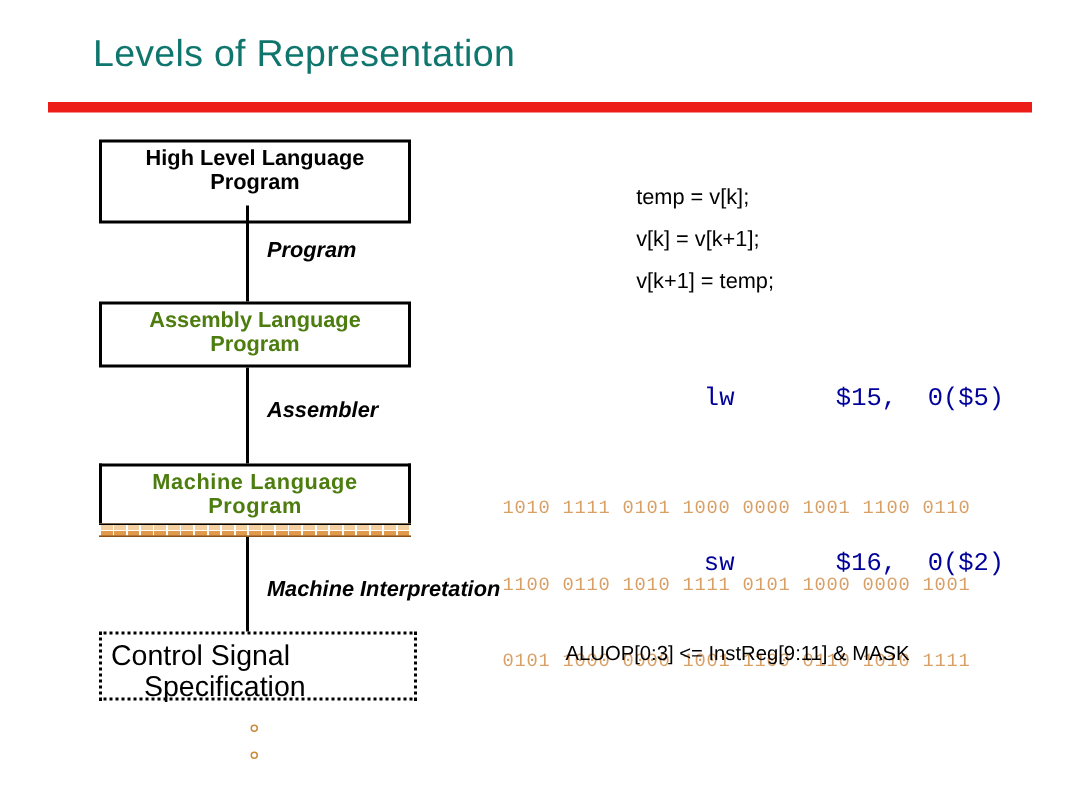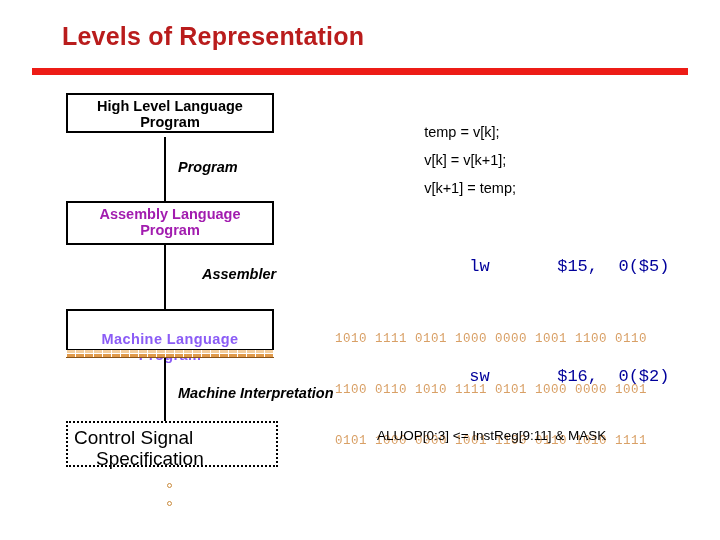--- a/index.html
+++ b/index.html
@@ -17,22 +17,22 @@
     background: #ffffff;
     overflow: hidden;
   }
 
   
   #slide-title {
     position: absolute;
     left: 62px;
     top: 22px;
     font-size: 25px;
-    font-weight: bold;
-    color: #b91c1c;
+    font-weight: normal;
+    color: #0f766e;
     letter-spacing: 0.2px;
     white-space: nowrap;
   }
   #title-rule {
     position: absolute;
     left: 32px;
     top: 68px;
     width: 656px;
     height: 7px;
     background: #ED1C16;
@@ -48,49 +48,49 @@
   }
   .stage-box .l1, .stage-box .l2 {
     display: block;
     white-space: nowrap;
   }
 
   #box-hll {
     left: 66px;
     top: 93px;
     width: 208px;
-    height: 40px;
+    height: 56px;
     border: 2px solid #000000;
     color: #000000;
     font-size: 14.5px;
     font-weight: bold;
     padding-top: 3px;
   }
   #box-asm {
     left: 66px;
     top: 201px;
     width: 208px;
     height: 44px;
     border: 2px solid #000000;
-    color: #a21caf;
+    color: #4d7c0f;
     font-size: 14.5px;
     font-weight: bold;
     padding-top: 3px;
   }
   #box-mach {
     left: 66px;
     top: 309px;
     width: 208px;
     height: 40px;
     border: 2px solid #000000;
     border-bottom: none;
-    color: #8b5cf6;
-    font-size: 14.5px;
-    font-weight: bold;
-    padding-top: 20px;
+    color: #4d7c0f;
+    font-size: 14.5px;
+    font-weight: bold;
+    padding-top: 3px;
     letter-spacing: 0.4px;
   }
   
   #brick-band {
     position: absolute;
     left: 66px;
     top: 349px;
     width: 208px;
     height: 9px;
     box-sizing: border-box;
@@ -133,21 +133,21 @@
   
   .xform-label {
     position: absolute;
     font-size: 14.5px;
     font-weight: bold;
     font-style: italic;
     color: #000000;
     white-space: nowrap;
   }
   #label-compiler   { left: 178px; top: 159px; }
-  #label-assembler  { left: 178px; top: 266px; margin-left: 24px; }
+  #label-assembler  { left: 178px; top: 266px; }
   #label-machineint { left: 178px; top: 385px; }
 
   
   .dot {
     position: absolute;
     width: 3px;
     height: 3px;
     border: 1px solid #C98A3C;
     border-radius: 50%;
     background: #ffffff;

